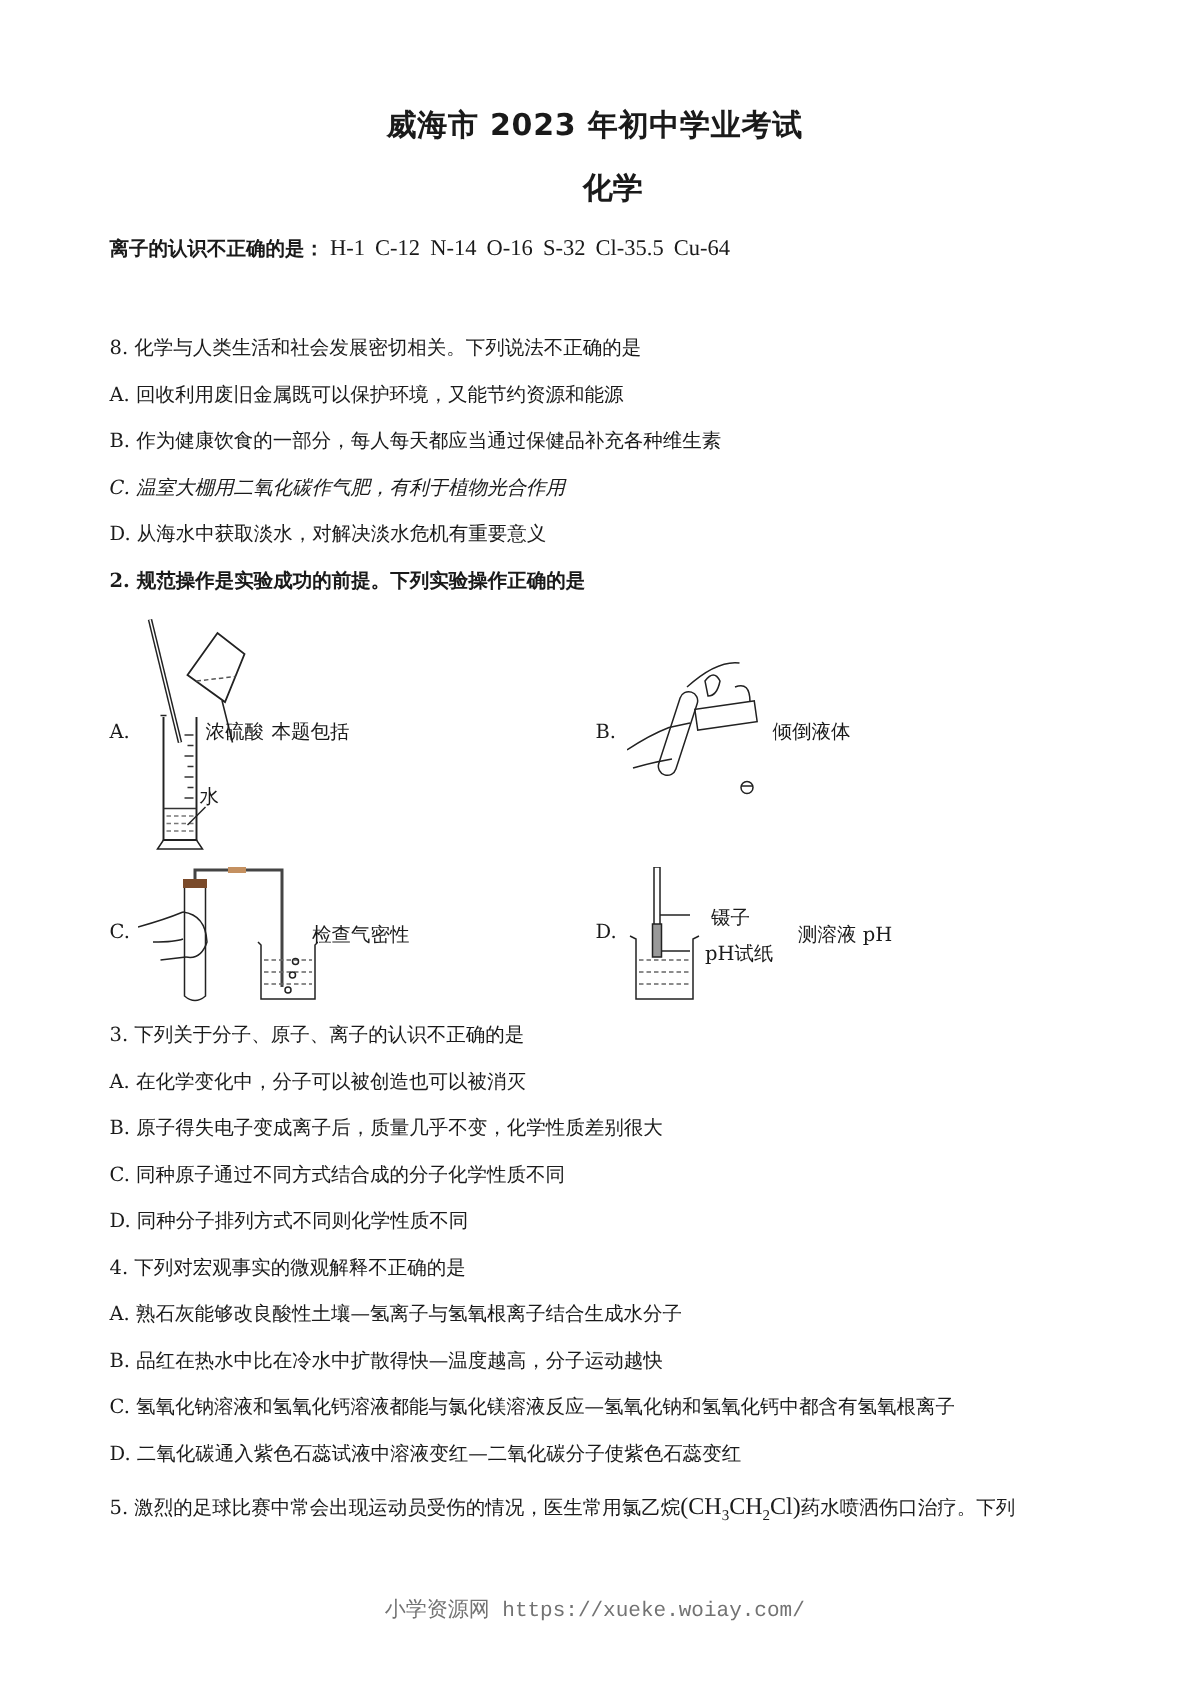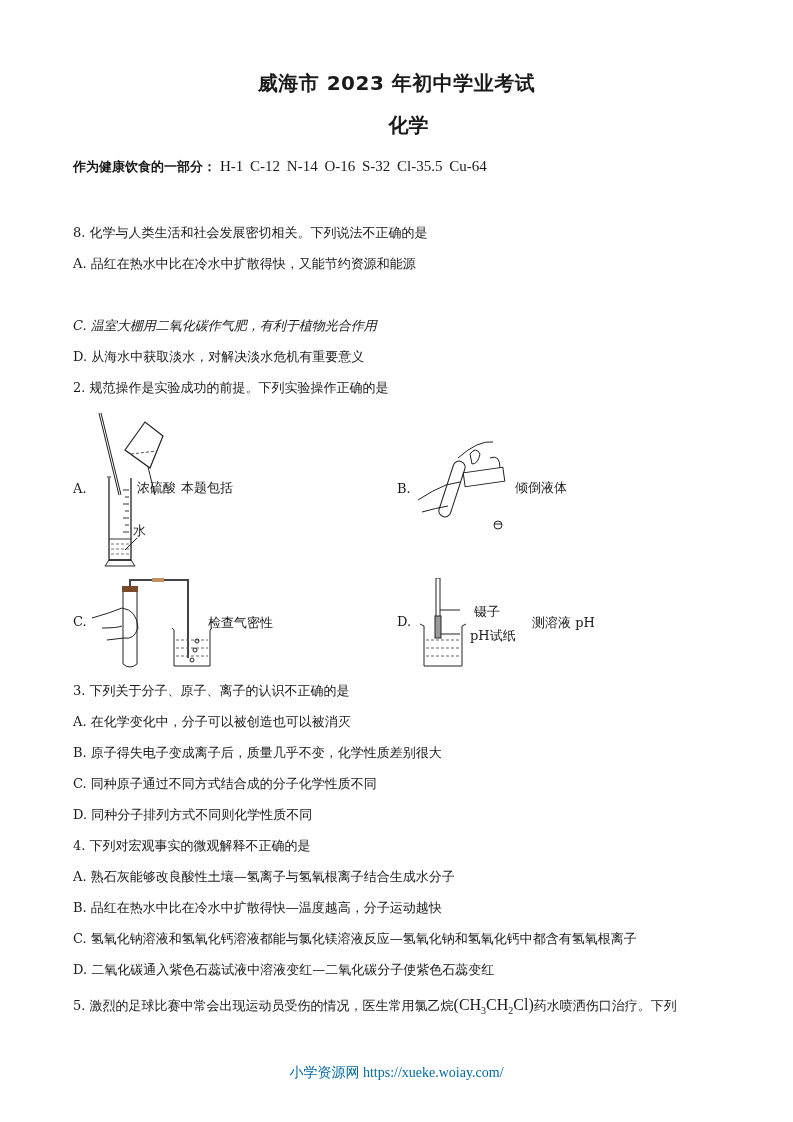--- a/index.html
+++ b/index.html
@@ -14,41 +14,42 @@
     .bold { font-weight: bold; font-family: "DejaVu Sans", "Liberation Sans", sans-serif; }
     .mass-values { font-weight: normal; font-family: "Liberation Serif", serif; font-size: 15px; word-spacing: 3px; margin-left: 4px; }
     .sec { font-size: 14px; }
     .opt-label { position: absolute; font-size: 13px; }
     .fig { position: absolute; }
     .fig svg { display: block; }
     .cap { position: absolute; font-size: 13px; white-space: nowrap; }
     .formula { font-family: "Liberation Serif", serif; font-size: 16px; }
     .formula sub { font-size: 10px; }
     .footer { position: absolute; top: 1064px; left: 0; width: 793px; text-align: center;
-              font-family: Liberation Serif, serif; font-size: 14px; color: #0369a1; }
+              font-family: Liberation Mono, monospace; font-size: 14px; color: #737373; }
   </style>
 </head>
 <body>
 
 <div class="page">
 
   <div class="title t1">威海市 2023 年初中学业考试</div>
   <div class="title t2">化学</div>
 
   <div class="line bold" style="top:157px;">
-    <span>作为健康饮食的一部分：</span><span class="mass-values">H-1  C-12  N-14  O-16  S-32  Cl-35.5  Cu-64</span>
+    <span>离子的认识不正确的是：</span><span class="mass-values">H-1  C-12  N-14  O-16  S-32  Cl-35.5  Cu-64</span>
   </div>
 
 
   <div class="line" style="top:224px;">8. 化学与人类生活和社会发展密切相关。下列说法不正确的是</div>
-  <div class="line" style="top:255px;">A. 品红在热水中比在冷水中扩散得快，又能节约资源和能源</div>
+  <div class="line" style="top:255px;">A. 回收利用废旧金属既可以保护环境，又能节约资源和能源</div>
+  <div class="line" style="top:286px;">B. 作为健康饮食的一部分，每人每天都应当通过保健品补充各种维生素</div>
   <div class="line" style="top:317px;font-style:italic;">C. 温室大棚用二氧化碳作气肥，有利于植物光合作用</div>
   <div class="line" style="top:348px;">D. 从海水中获取淡水，对解决淡水危机有重要意义</div>
 
-  <div class="line" style="top:379px;">2. 规范操作是实验成功的前提。下列实验操作正确的是</div>
+  <div class="line" style="top:379px;font-weight:bold;">2. 规范操作是实验成功的前提。下列实验操作正确的是</div>
 
   <div class="opt-label" style="left:73px; top:481px;">A.</div>
   <div class="fig" style="left:95px; top:410px;">
     <svg width="110" height="160" viewBox="0 0 110 160">
 
       <line x1="5" y1="3" x2="25" y2="85" stroke="#222" stroke-width="3"></line>
       <line x1="5" y1="3" x2="25" y2="85" stroke="#fff" stroke-width="1"></line>
 
       <polygon points="30,40 50,12 68,26 55,58" fill="none" stroke="#222" stroke-width="1.2"></polygon>
       <line x1="36" y1="44" x2="62" y2="41" stroke="#555" stroke-dasharray="3,2"></line>

